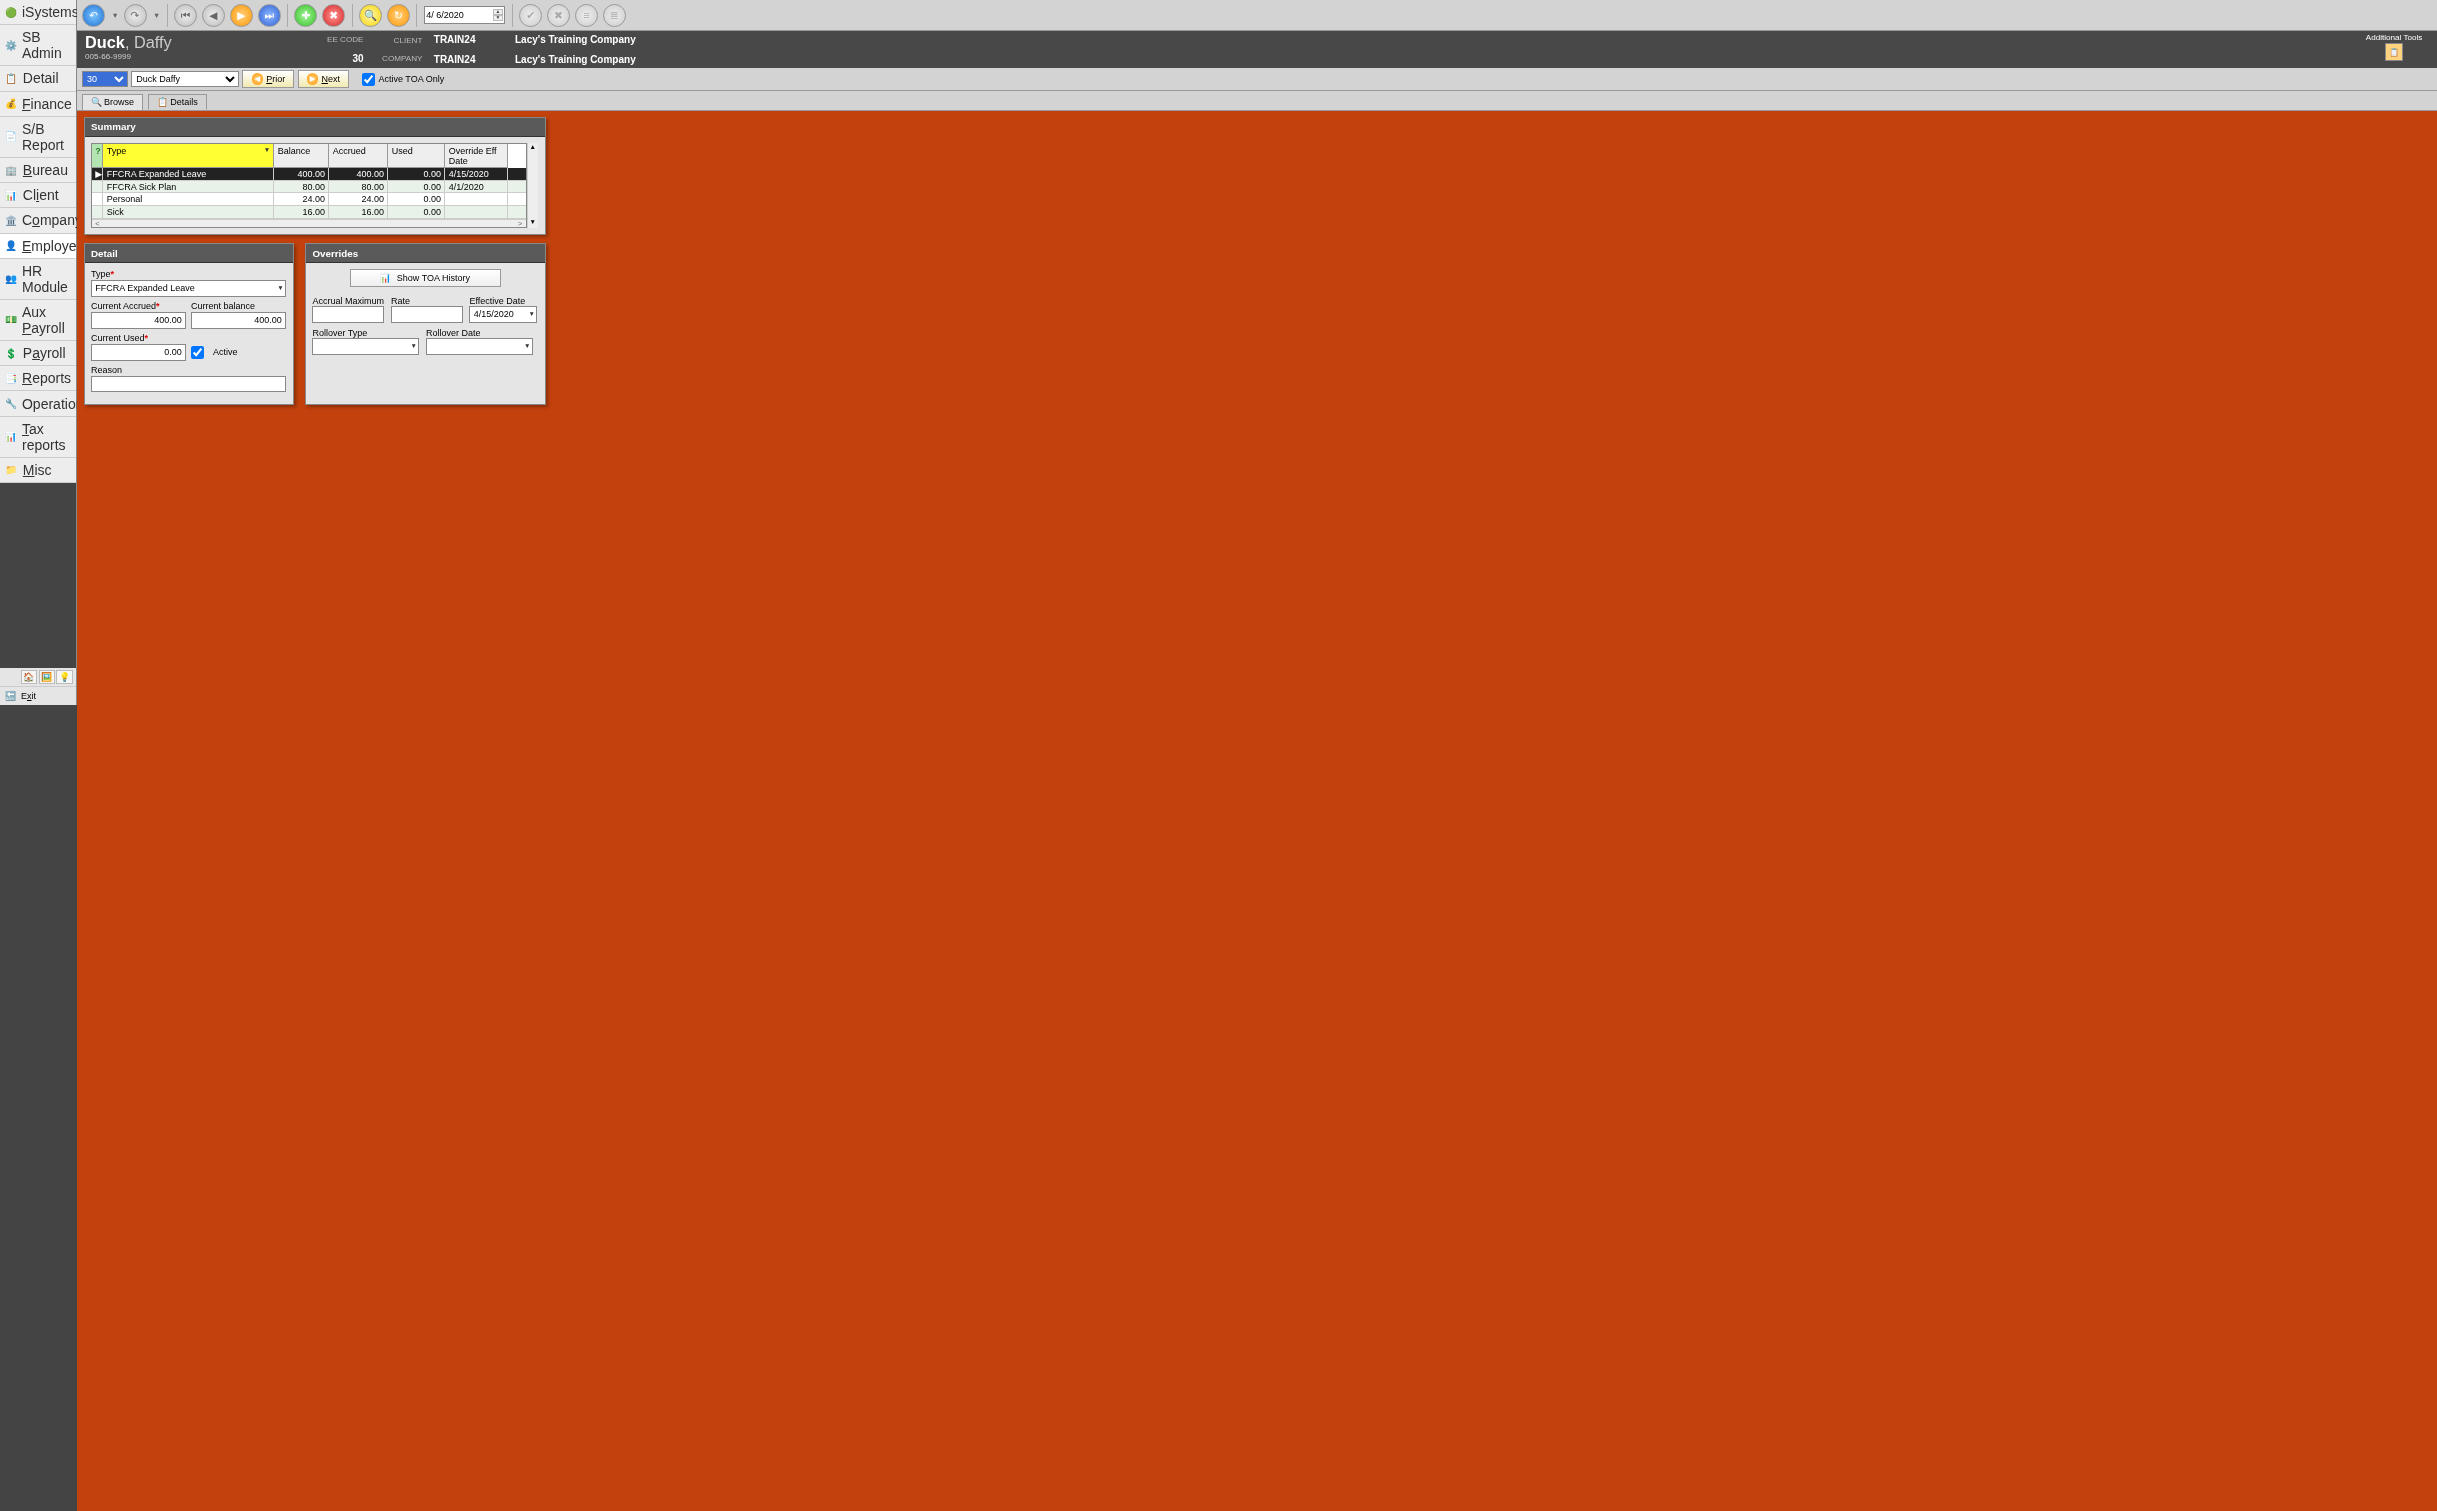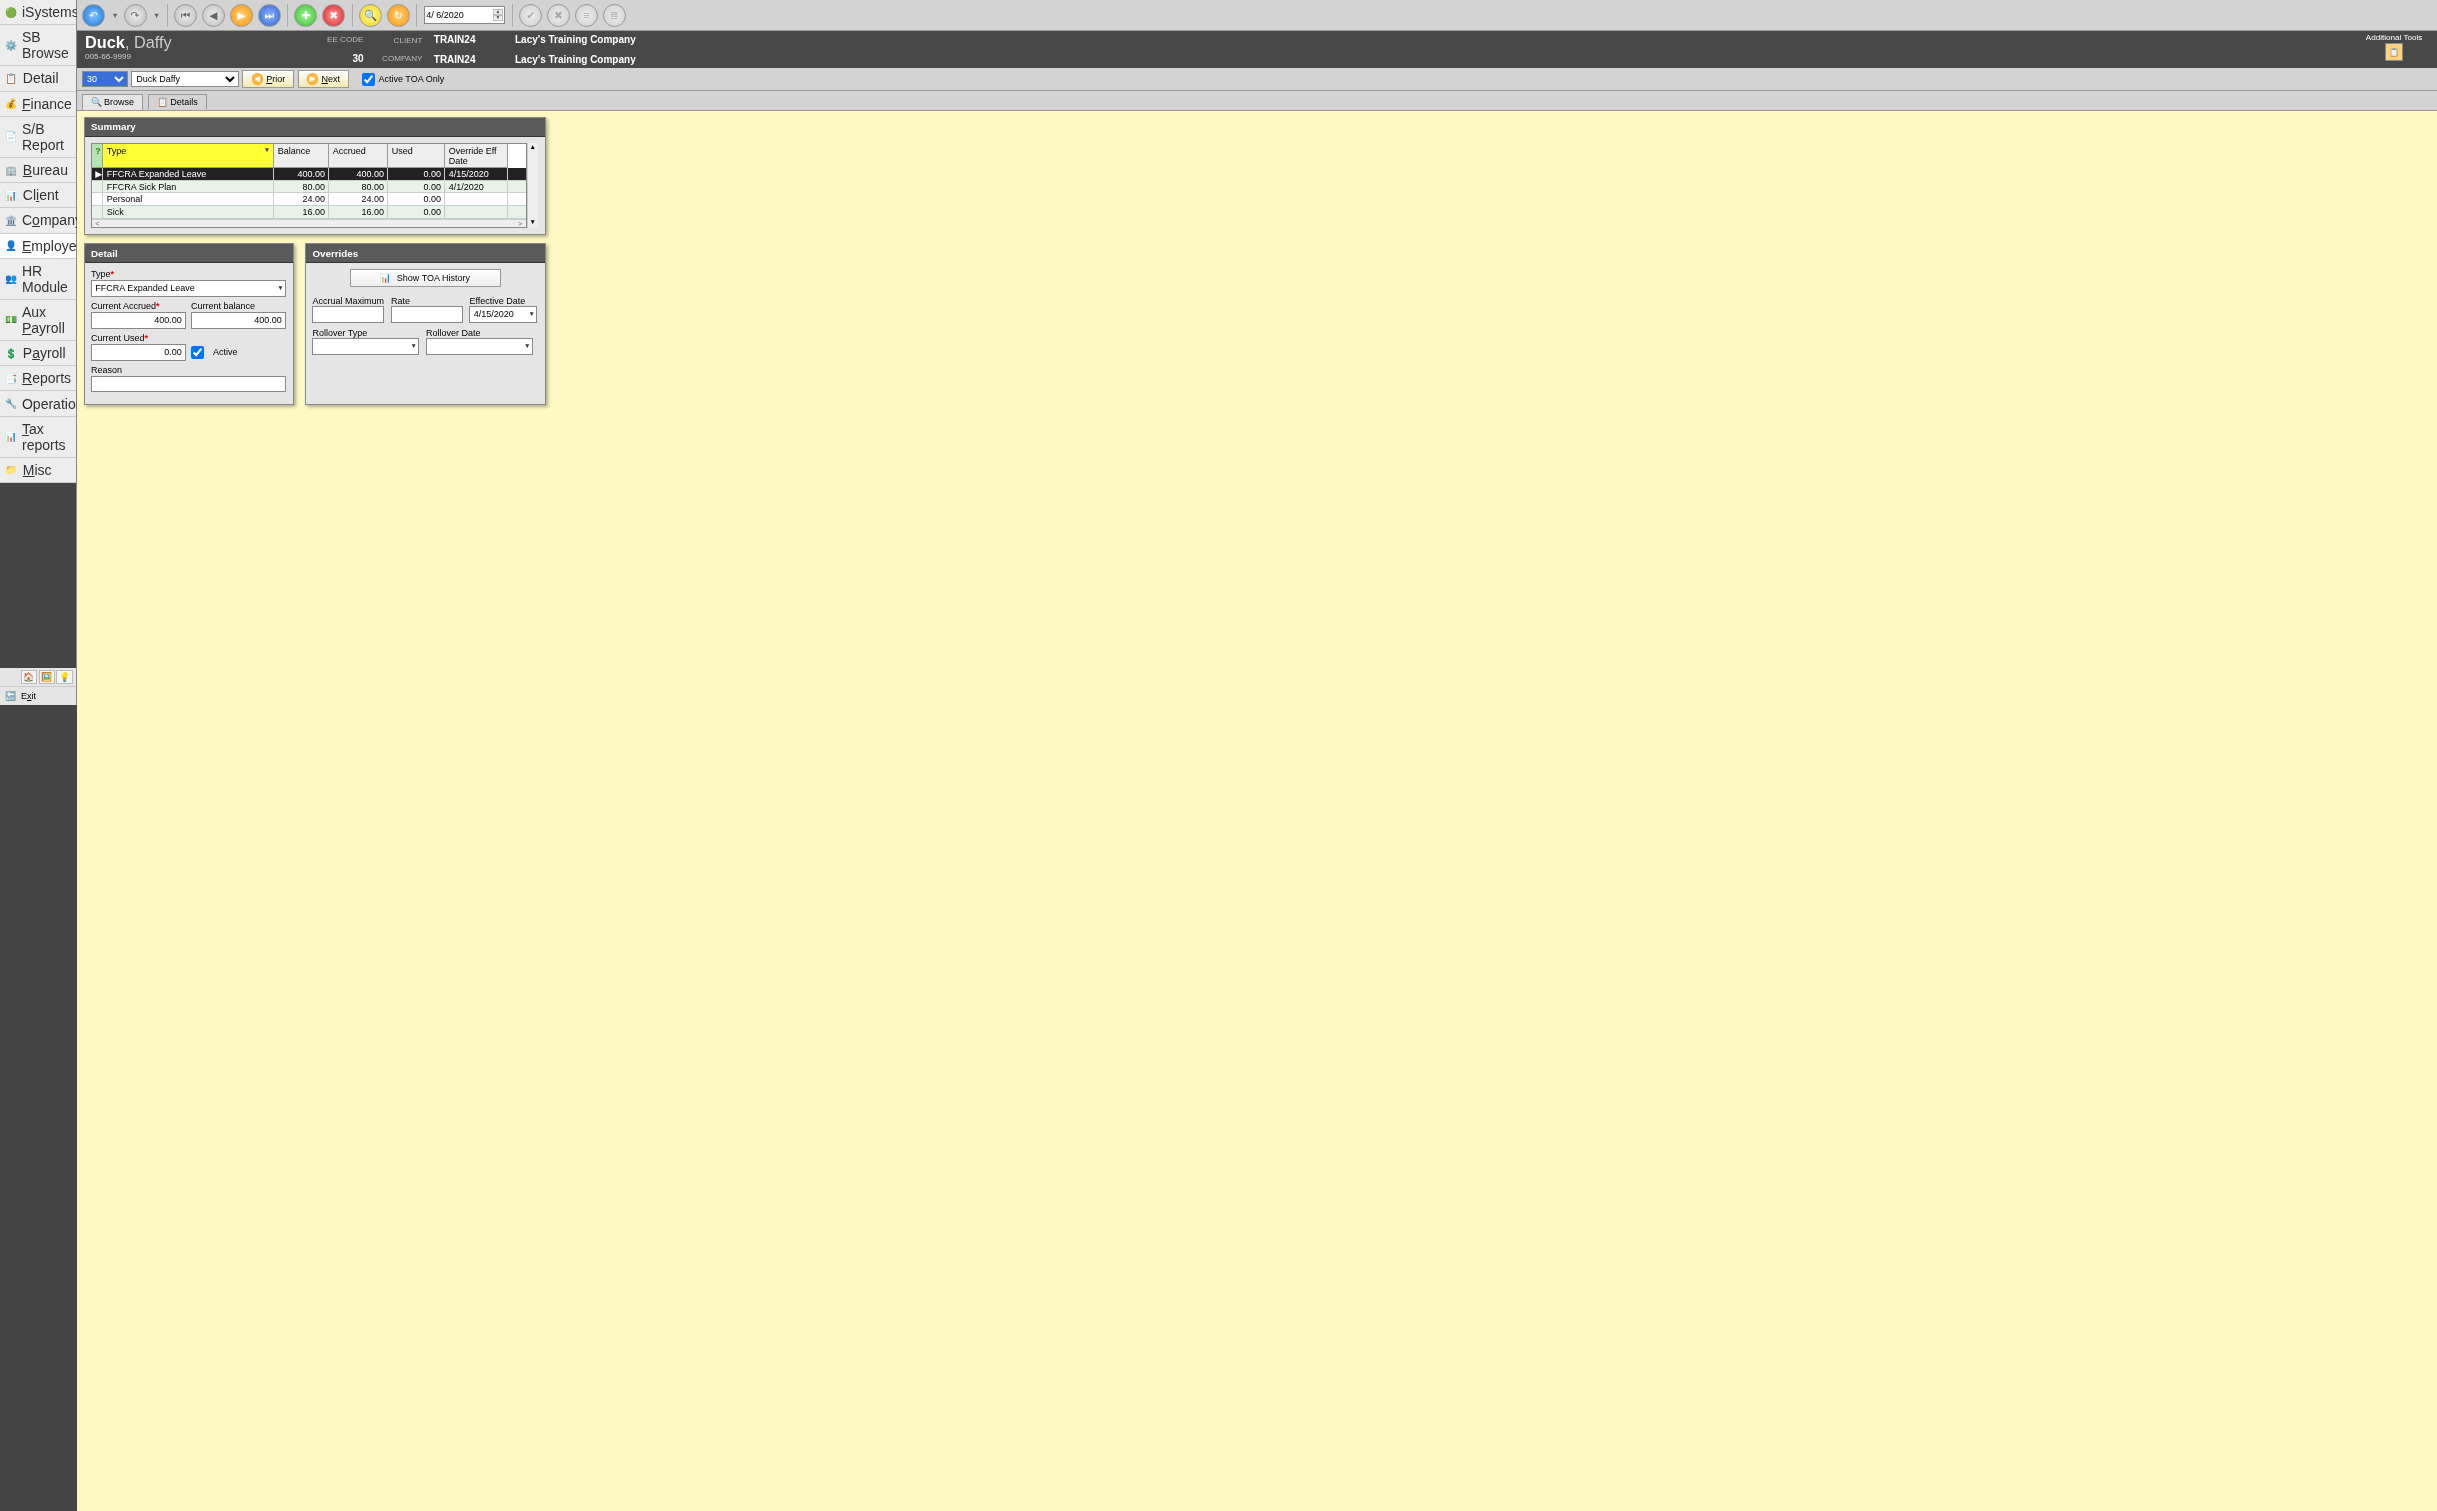--- a/index.html
+++ b/index.html
@@ -60,21 +60,21 @@
 .nav-btn .circ { width:11.4px; height:11.4px; border-radius:50%; background: radial-gradient(#ffd27f,#ff9500); color:#fff; font-size:7.3px; display:flex; align-items:center; justify-content:center; }
 .sub-toolbar label.chk { display:flex; align-items:center; gap:3.3px; margin-left: 9.8px; font-size:9px; }
 
 
 .tab-row { height: 19.5px; background: #d3d3d3; display: flex; align-items: flex-end; padding: 0 4.9px; gap: 4.9px; border-bottom: 0.8px solid #999; }
 .tab { border: 0.8px solid #999; border-bottom: none; background: #e5e5e5; padding: 2.4px 8.1px; display:flex; align-items:center; gap:3.3px; cursor:pointer; font-size:9px; }
 .tab.active { background: #d3d3d3; border-bottom: 0.8px solid #d3d3d3; position: relative; top: 0.8px; }
 .tab .ticon { width:9.8px; height:9.8px; }
 
 
-.content { flex: 1; background: #fef9c3; padding: 6.5px; overflow: auto; }
+.content { flex: 1; background: #c2410c; padding: 6.5px; overflow: auto; }
 
 .panel { border: 0.8px solid #888; background: #e5e5e5; box-shadow: 1.6px 1.6px 3.3px rgba(0,0,0,0.3); }
 .panel-header { background: #5a5a5a; color: #fff; font-weight: bold; padding: 3.3px 6.5px; font-size: 9.8px; border-bottom: 0.8px solid #333; }
 .panel-body { padding: 6.5px; background: #e5e5e5; }
 
 .summary-panel { width: 462px; margin-bottom: 8.1px; }
 
 
 .grid { border: 0.8px solid #888; background: #fff; }
 .grid-head { display:flex; }
@@ -127,21 +127,21 @@
 </head>
 <body>
 
 <div class="sidebar">
   <div class="sidebar-item">
       <span class="icon">🟢</span>
       <span class="lbl">iSystems</span>
     </div>
   <div class="sidebar-item">
       <span class="icon">⚙️</span>
-      <span class="lbl">SB Browse</span>
+      <span class="lbl">SB Admin</span>
     </div>
   <div class="sidebar-item">
       <span class="icon">📋</span>
       <span class="lbl">Detail</span>
     </div>
   <div class="sidebar-item">
       <span class="icon">💰</span>
       <span class="lbl"><u>F</u>inance</span>
     </div>
   <div class="sidebar-item">

